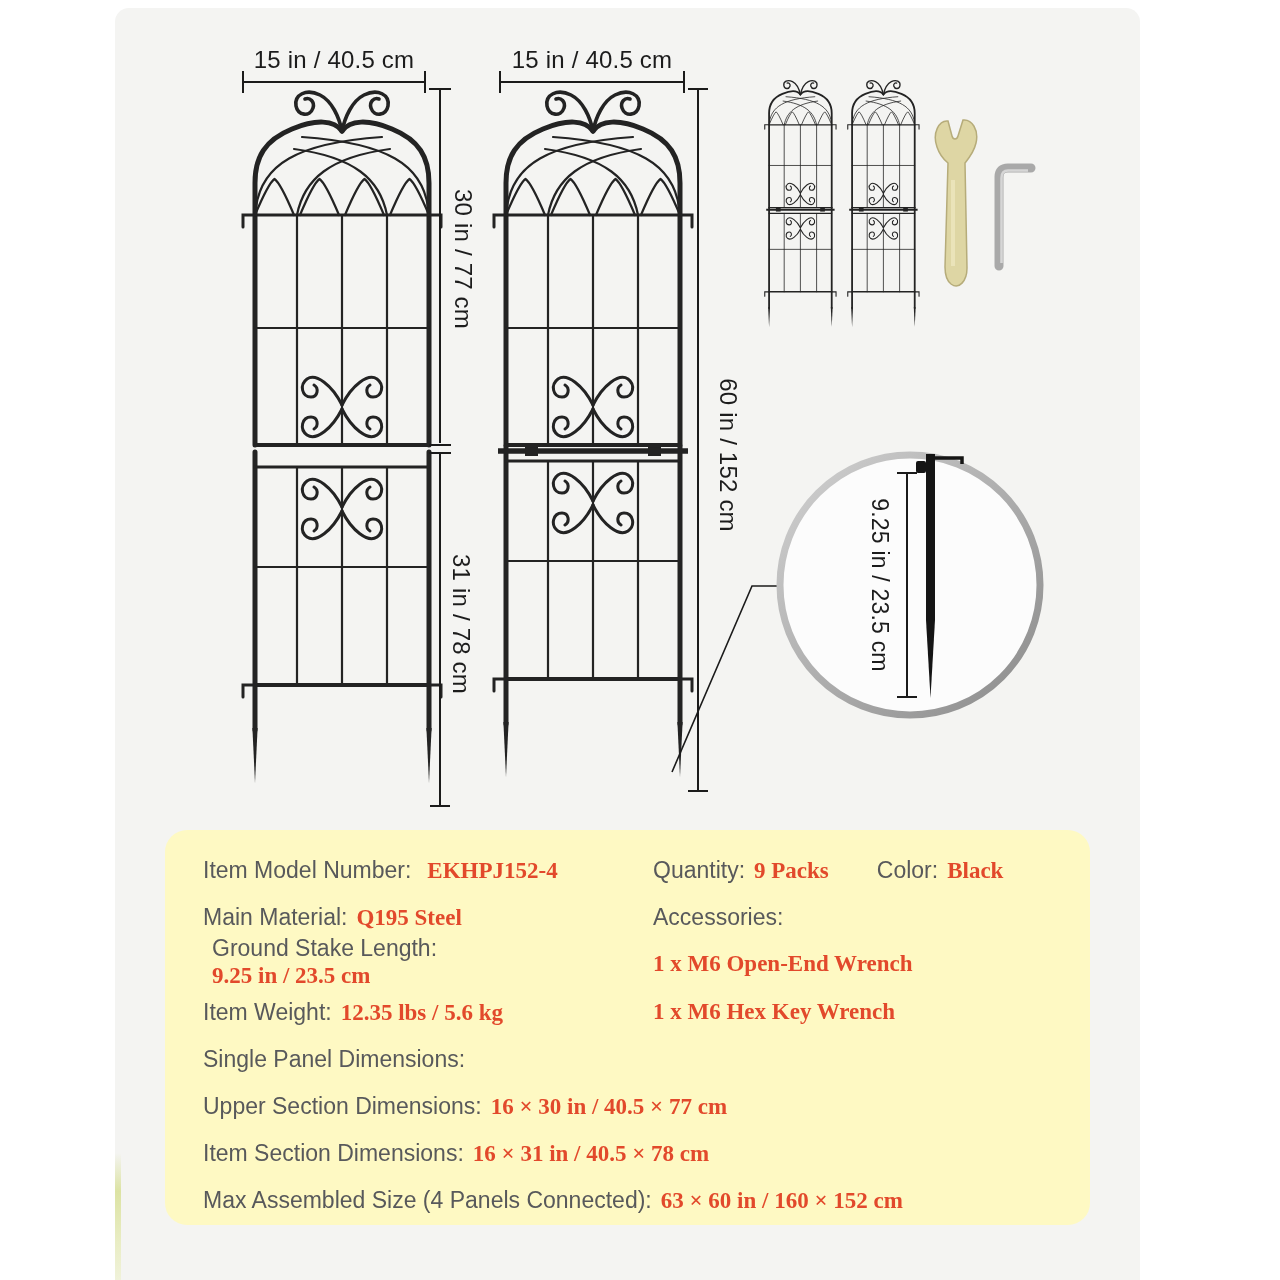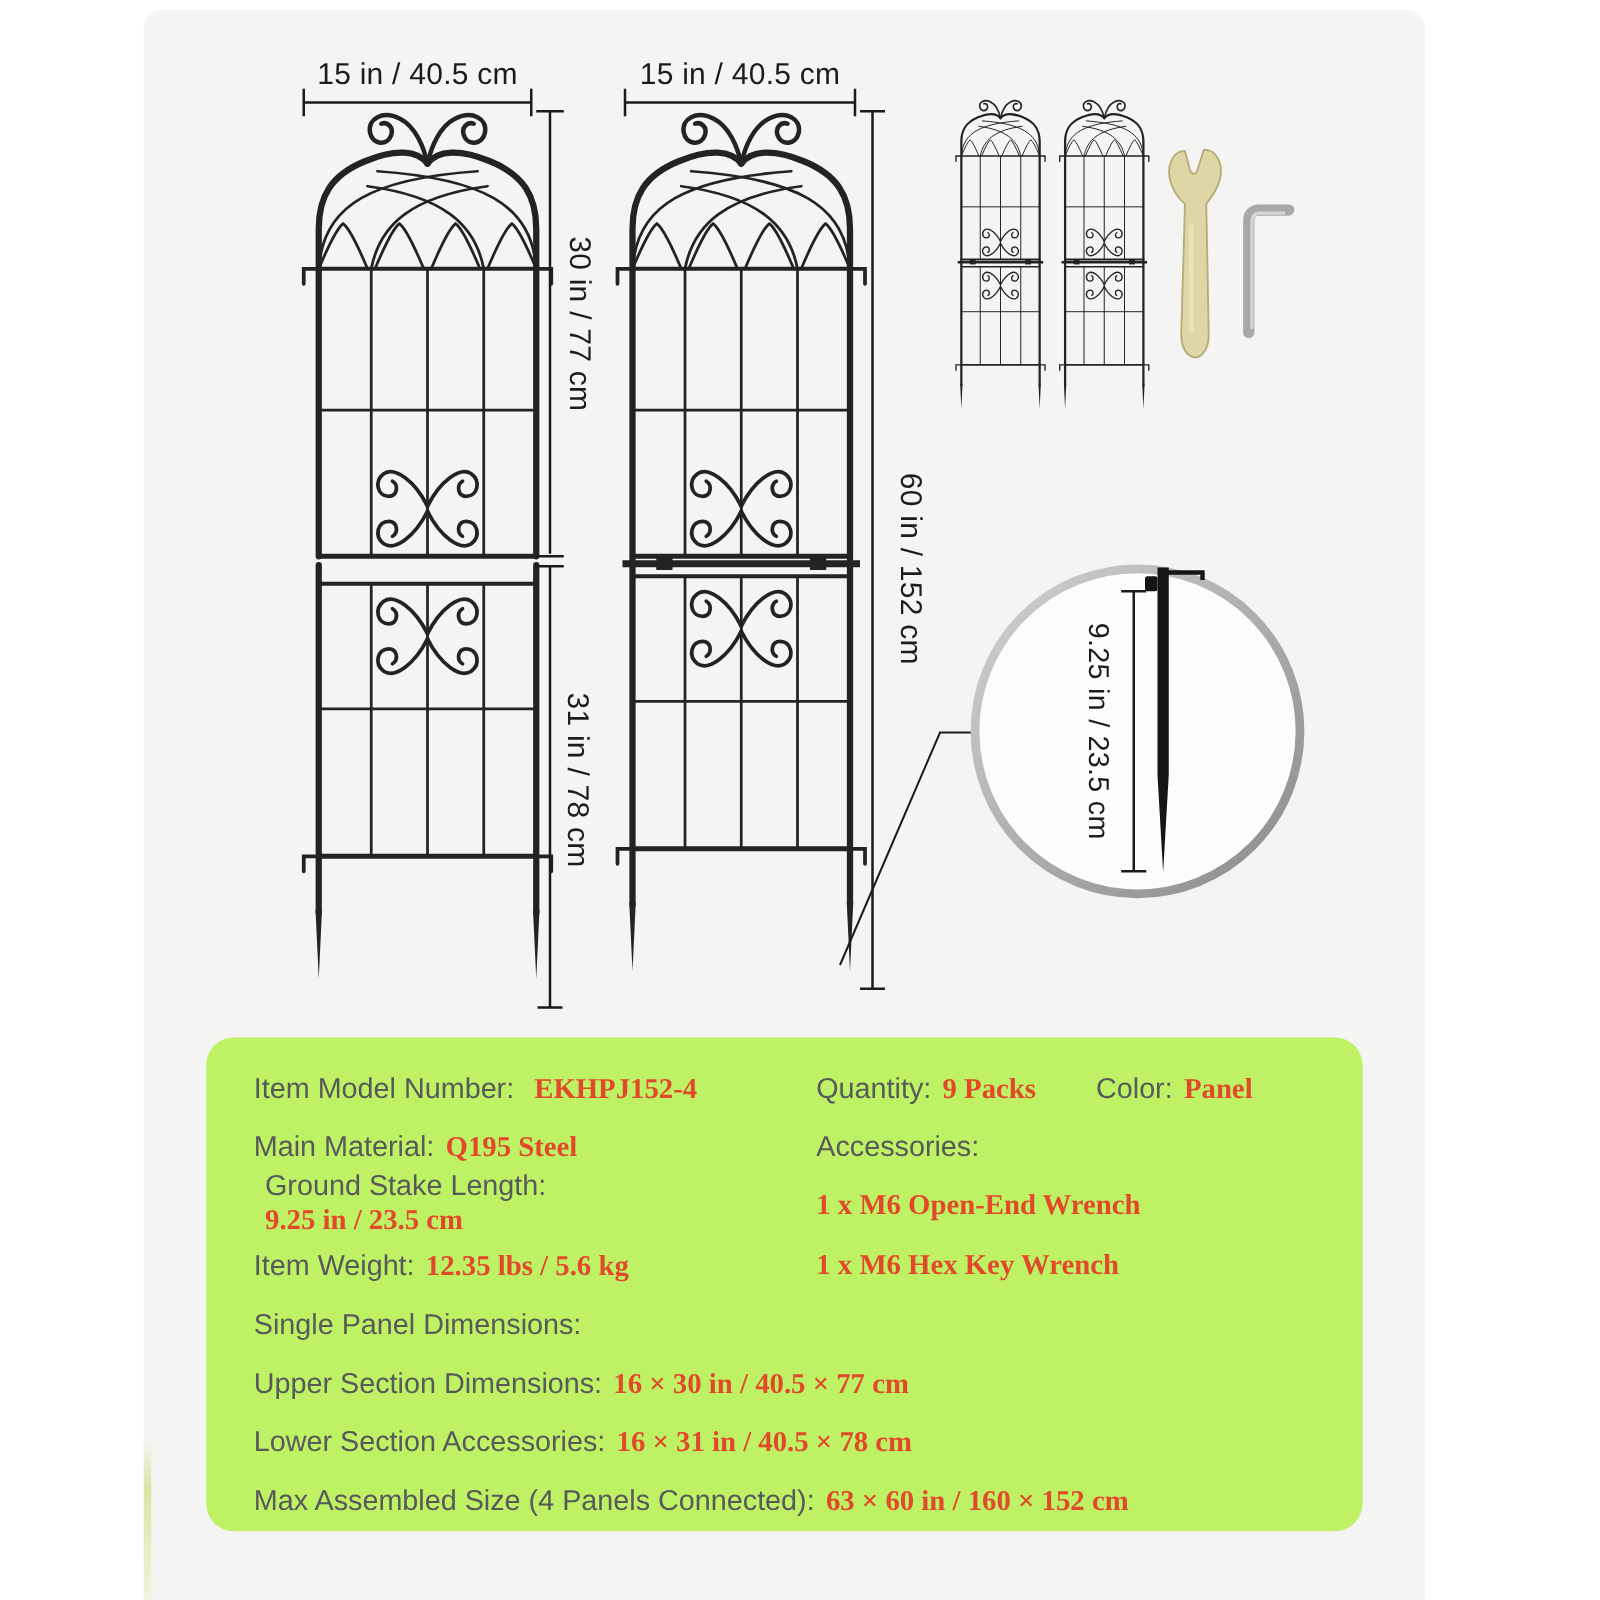--- a/index.html
+++ b/index.html
@@ -19,21 +19,21 @@
   .dim-label{
     position:absolute;white-space:nowrap;color:#1c1c1c;
     font-size:24px;font-weight:500;letter-spacing:.2px;
     transform:translate(-50%,-50%);
   }
   .dim-label.rot{transform:translate(-50%,-50%) rotate(90deg);}
   .dim-label.small{font-size:23px;}
   
   .spec-box{
     position:absolute;left:50px;top:822px;width:925px;height:395px;
-    background:#bef264;border-radius:22px;
+    background:#fef9c3;border-radius:22px;
   }
   .spec-row{
     position:absolute;left:38px;display:flex;align-items:baseline;
     white-space:nowrap;font-size:23px;line-height:28px;
   }
   .spec-row.rcol{left:488px;}
   .lbl{color:#58595b;font-weight:400;}
   .val{color:#e2492b;font-weight:700;margin-left:9px;font-family:Liberation Serif, serif;}
   .val.gap2{margin-left:16px;}
   .pair2{margin-left:48px;}
@@ -182,33 +182,33 @@
       <span class="val">12.35 lbs / 5.6 kg</span>
     </div>
     <div class="spec-row" style="top:215px;text-align:right;">
       <span class="lbl">Single Panel Dimensions:</span>
     </div>
     <div class="spec-row" style="top:262px;">
       <span class="lbl">Upper Section Dimensions:</span>
       <span class="val">16 × 30 in / 40.5 × 77 cm</span>
     </div>
     <div class="spec-row" style="top:309px;">
-      <span class="lbl">Lower Section Accessories:</span>
+      <span class="lbl">Item Section Dimensions:</span>
       <span class="val">16 × 31 in / 40.5 × 78 cm</span>
     </div>
     <div class="spec-row" style="top:356px;">
       <span class="lbl">Max Assembled Size (4 Panels Connected):</span>
       <span class="val">63 × 60 in / 160 × 152 cm</span>
     </div>
 
     <div class="spec-row rcol" style="top:26px;">
       <span class="lbl">Quantity:</span>
       <span class="val">9 Packs</span>
       <span class="lbl pair2">Color:</span>
-      <span class="val">Panel</span>
+      <span class="val">Black</span>
     </div>
     <div class="spec-row rcol" style="top:73px;">
       <span class="lbl">Accessories:</span>
     </div>
     <div class="spec-row rcol" style="top:120px;">
       <span class="val" style="margin-left:0;">1 x M6 Open-End Wrench</span>
     </div>
     <div class="spec-row rcol" style="top:168px;justify-content:flex-end;">
       <span class="val" style="margin-left:0;">1 x M6 Hex Key Wrench</span>
     </div>

